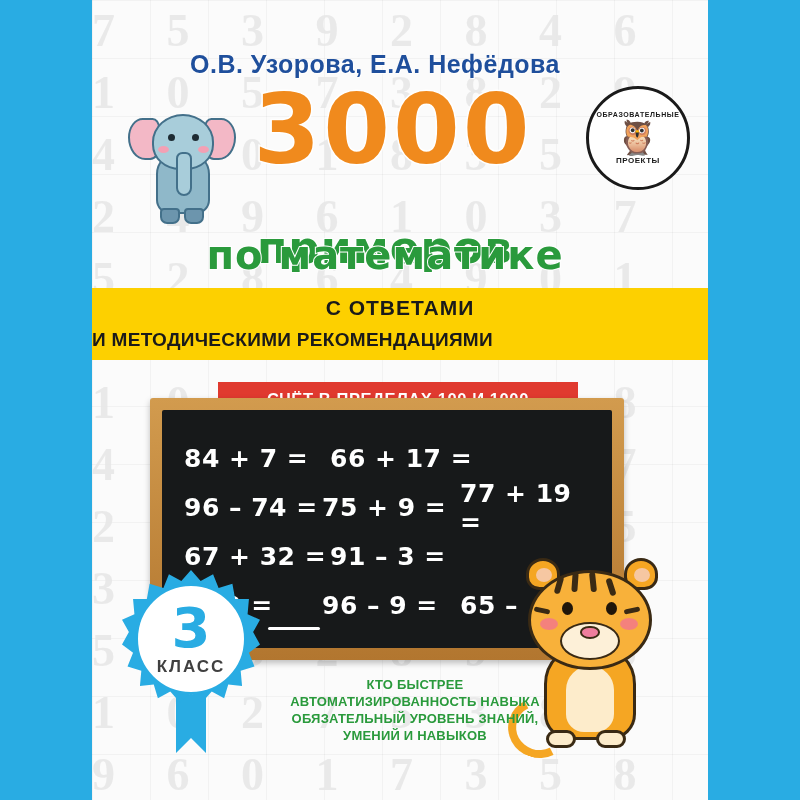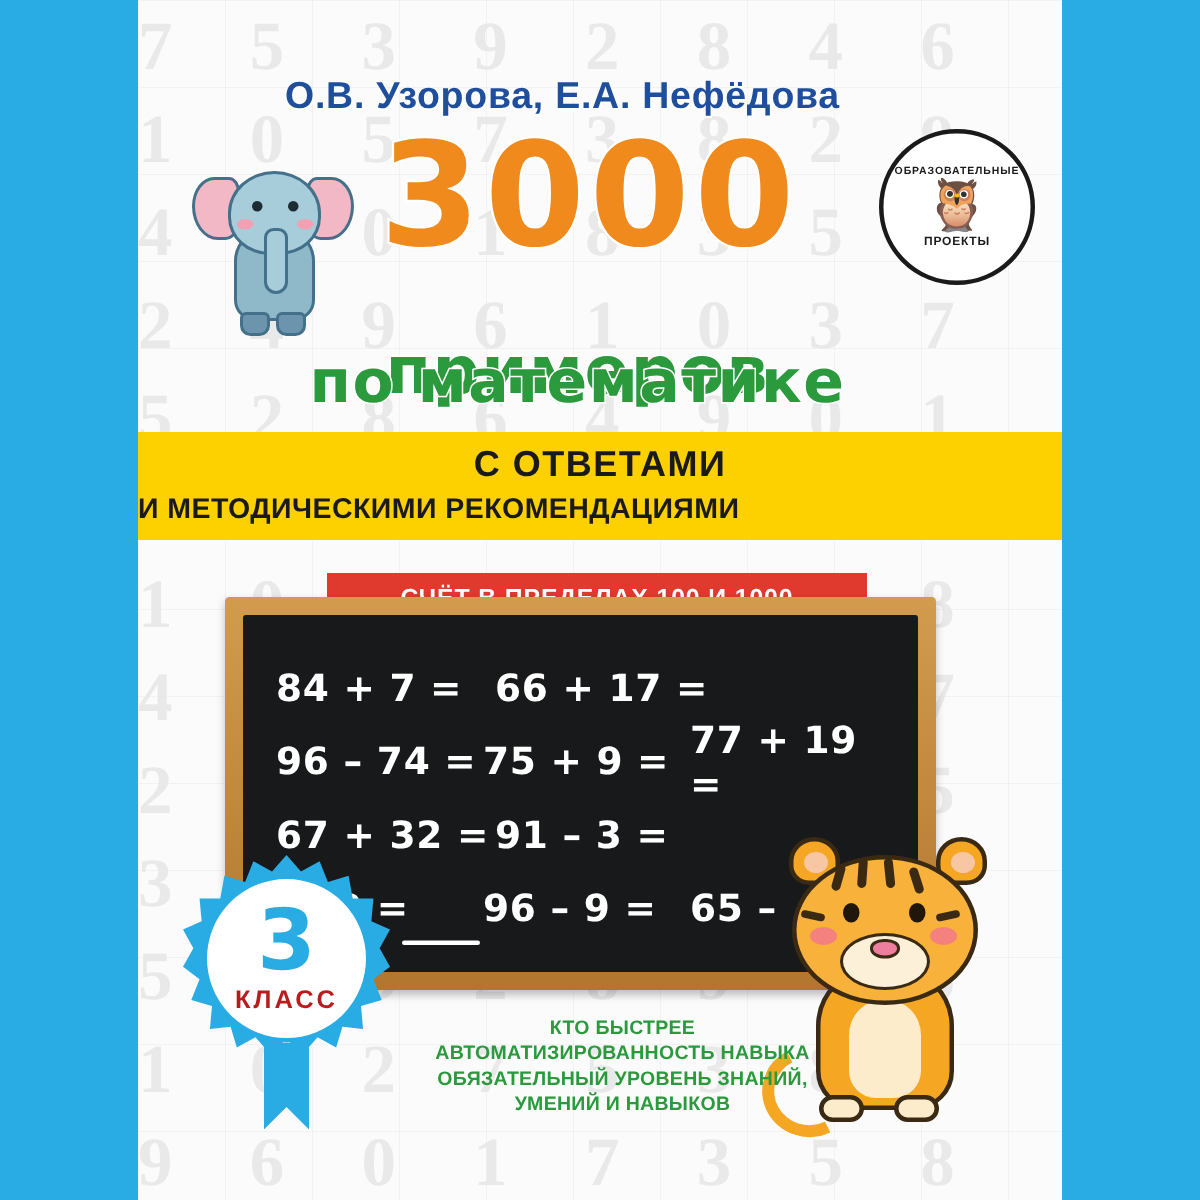--- a/index.html
+++ b/index.html
@@ -116,21 +116,21 @@
     top: 288px;
     width: 616px;
     height: 72px;
     background: #fdd000;
   }
   .sub1 {
     position: absolute;
     left: 0; top: 8px;
     width: 616px;
     text-align: center;
-    font-size: 24px;
+    font-size: 21px;
     font-weight: bold;
     color: #1a1a1a;
     letter-spacing: 1px;
   }
   .sub2 {
     position: absolute;
     left: 0; top: 41px;
     width: 616px;
     text-align: left;
     font-size: 19px;
@@ -245,21 +245,21 @@
   .rosette .grade-num {
     font-family: "DejaVu Sans", sans-serif;
     font-size: 56px;
     font-weight: bold;
     color: #29ace3;
     line-height: .95;
   }
   .rosette .grade-word {
     font-size: 17px;
     font-weight: bold;
-    color: #b91c1c;
+    color: #404040;
     letter-spacing: 2px;
     margin-top: 2px;
   }
   .ribbon {
     position: absolute;
     left: 176px;
     top: 695px;
     width: 30px;
     height: 58px;
     background: #29ace3;

